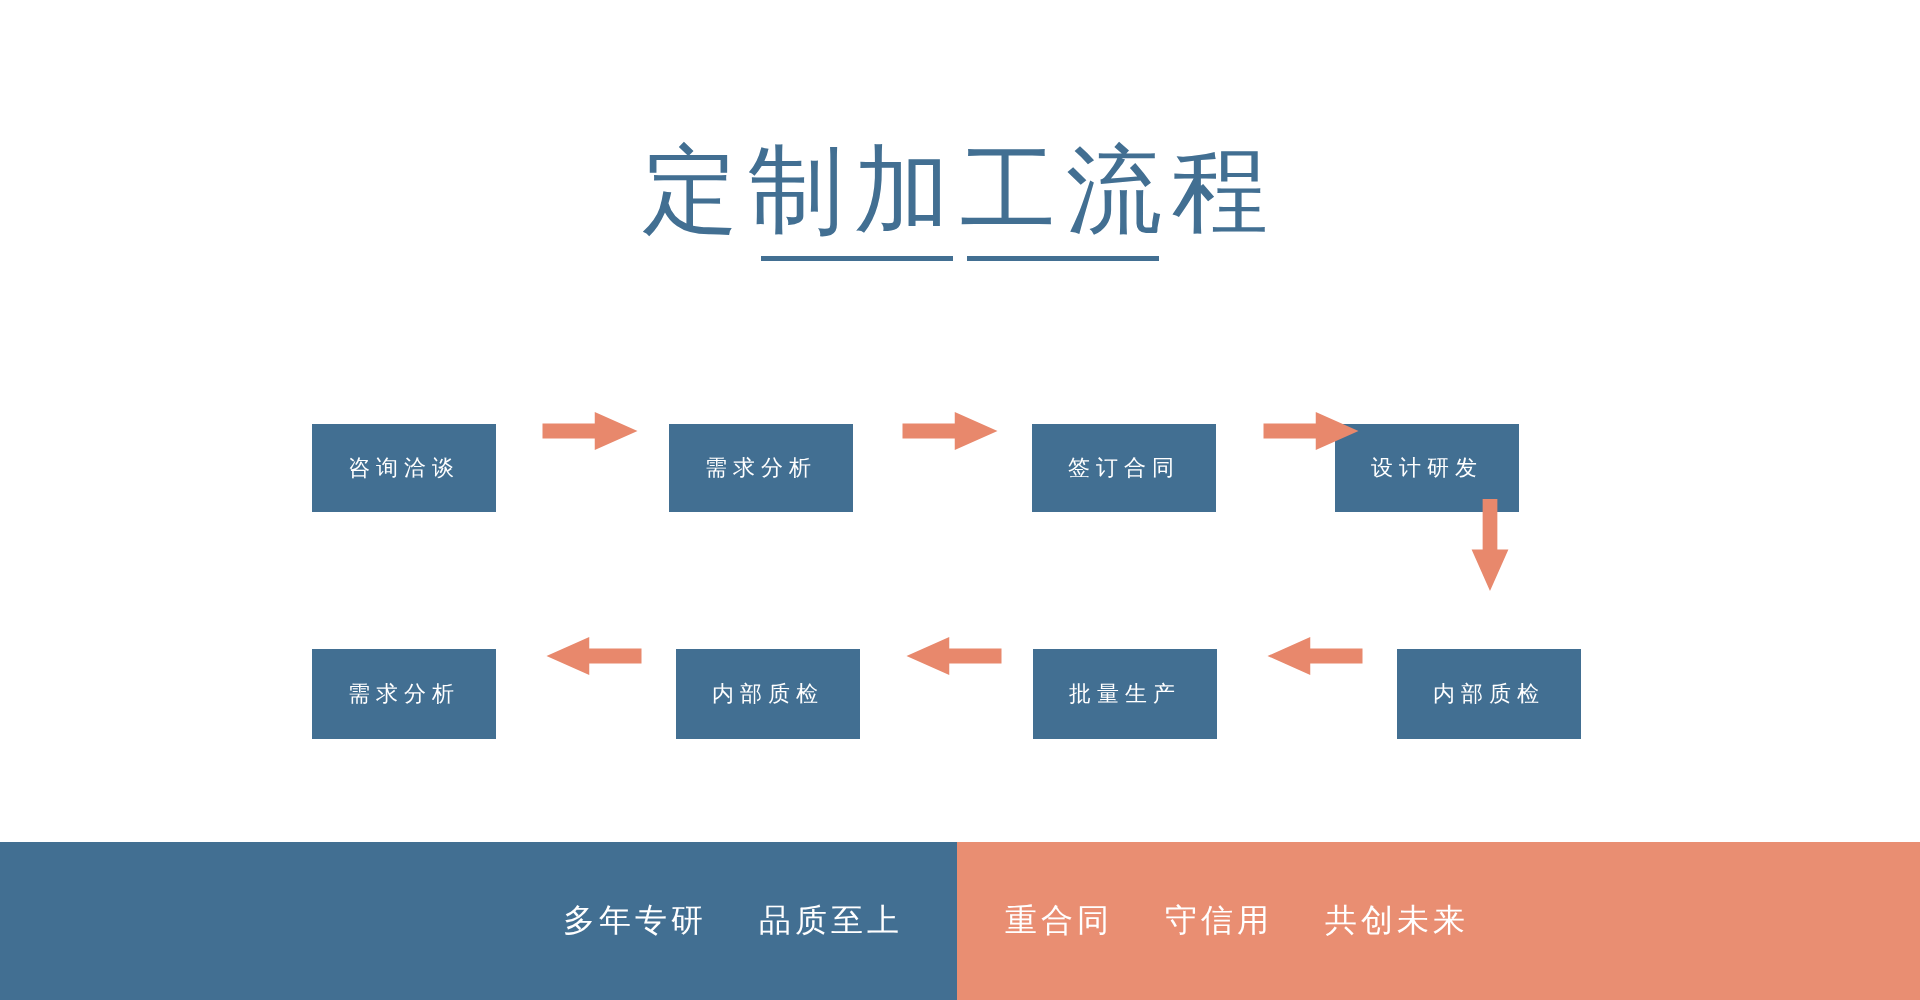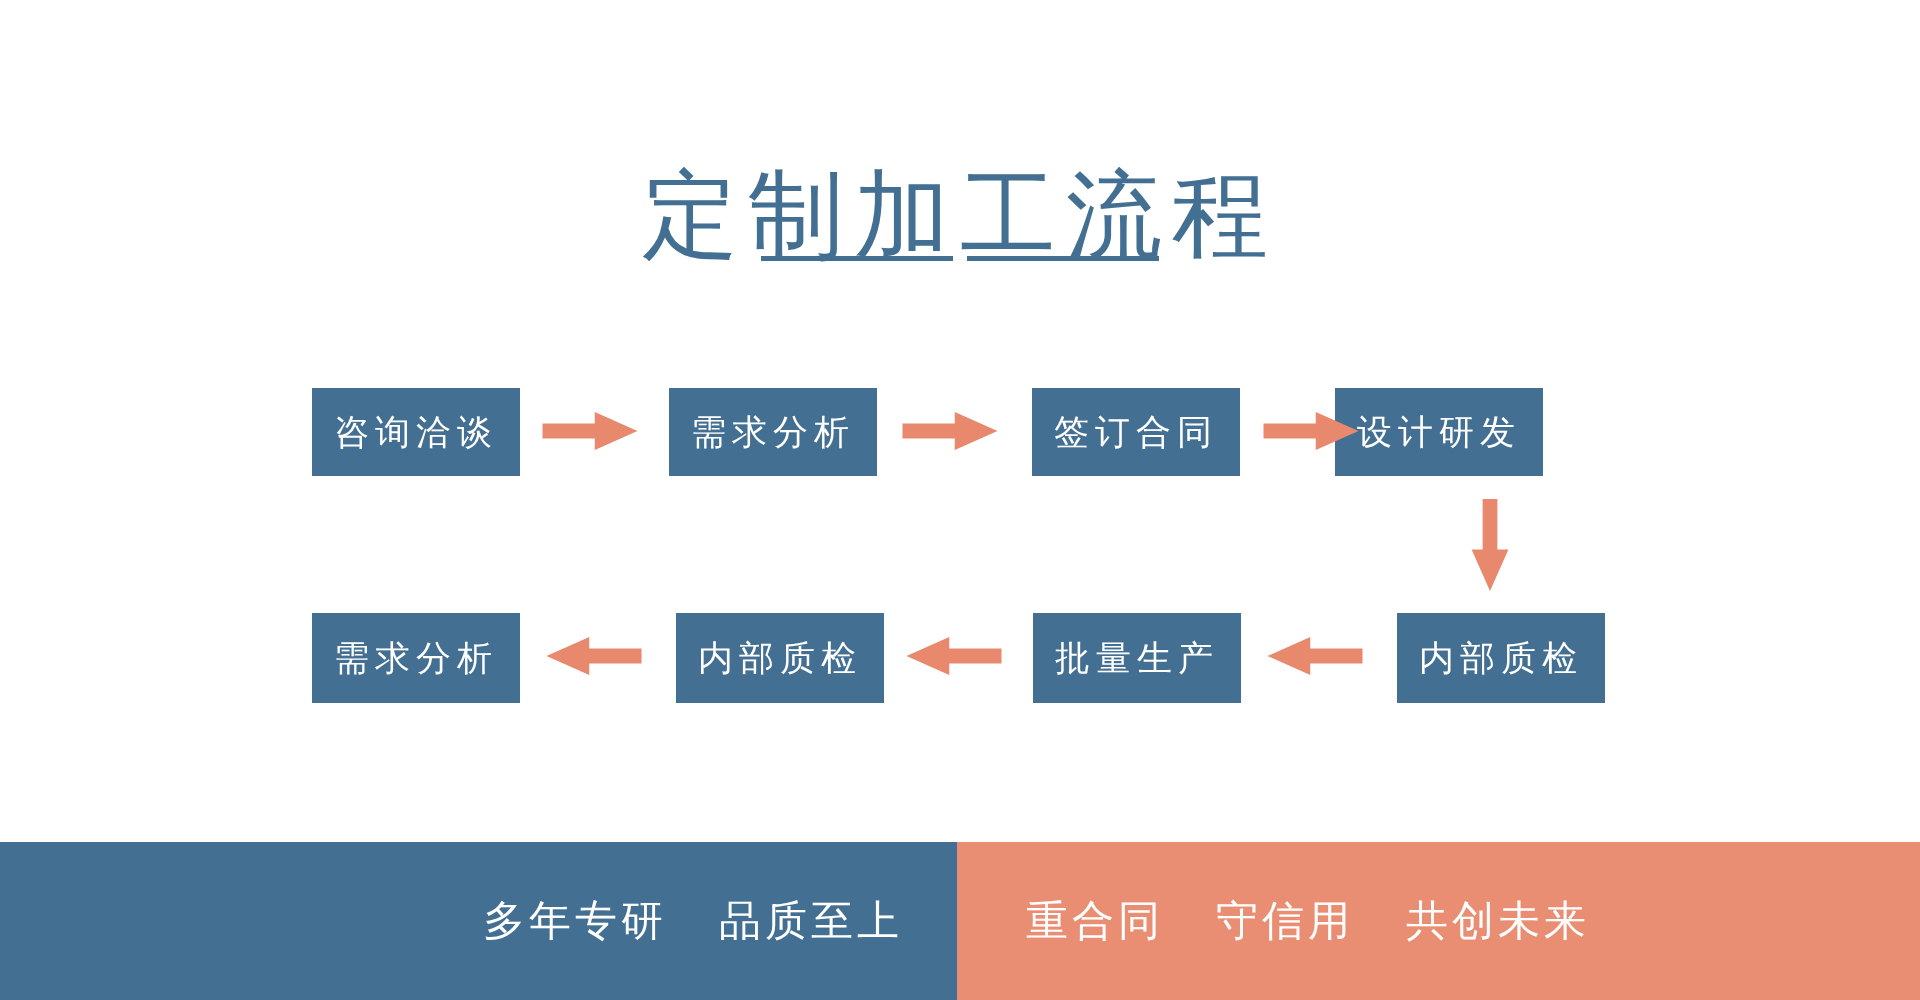--- a/index.html
+++ b/index.html
@@ -19,21 +19,20 @@
   }
   .title{
     position:absolute;
     top:142px;left:0;right:0;
     text-align:center;
     font-size:96px;
     line-height:96px;
     font-weight:normal;
     letter-spacing:10px;
     color:var(--blue);
-    margin-top:25px;
   }
   .subtitle-row{
     position:absolute;
     top:232px;left:0;right:0;
     height:52px;
     display:flex;
     justify-content:center;
     align-items:center;
     gap:14px;
   }
@@ -42,29 +41,30 @@
     letter-spacing:7px;
     color:var(--blue);
     white-space:nowrap;
   }
   .divider{
     width:192px;height:5px;
     background:var(--blue);
   }
   .flow-box{
     position:absolute;
-    width:208px;
+    width:184px;
     background:var(--blue);
     color:var(--text-on-dark);
     display:flex;
     align-items:center;
     justify-content:center;
-    font-size:35px;
+    font-size:22px;
     letter-spacing:6px;
     white-space:nowrap;
+    margin-top:36px;
   }
   .row1{top:388px;height:88px;}
   .row2{top:613px;height:90px;}
   .arrow{
     position:absolute;
     color:var(--salmon);
     line-height:0;
   }
   .arrow svg{display:block;}
   .arrow-left svg{transform:scaleX(-1);}
@@ -83,25 +83,25 @@
     gap:52px;
     padding-right:54px;
   }
   .footer-right{
     width:963px;height:100%;
     background:var(--footer-salmon);
     display:flex;
     align-items:center;
     justify-content:flex-start;
     gap:52px;
-    padding-left:69px;
+    padding-left:48px;
   }
   .footer-phrase{
     color:var(--text-on-dark);
-    font-size:42px;
+    font-size:32px;
     letter-spacing:4px;
     white-space:nowrap;
   }
 </style>
 </head>
 <body>
 
 <h1 class="title">定制加工流程</h1>
 
 <div class="subtitle-row">

